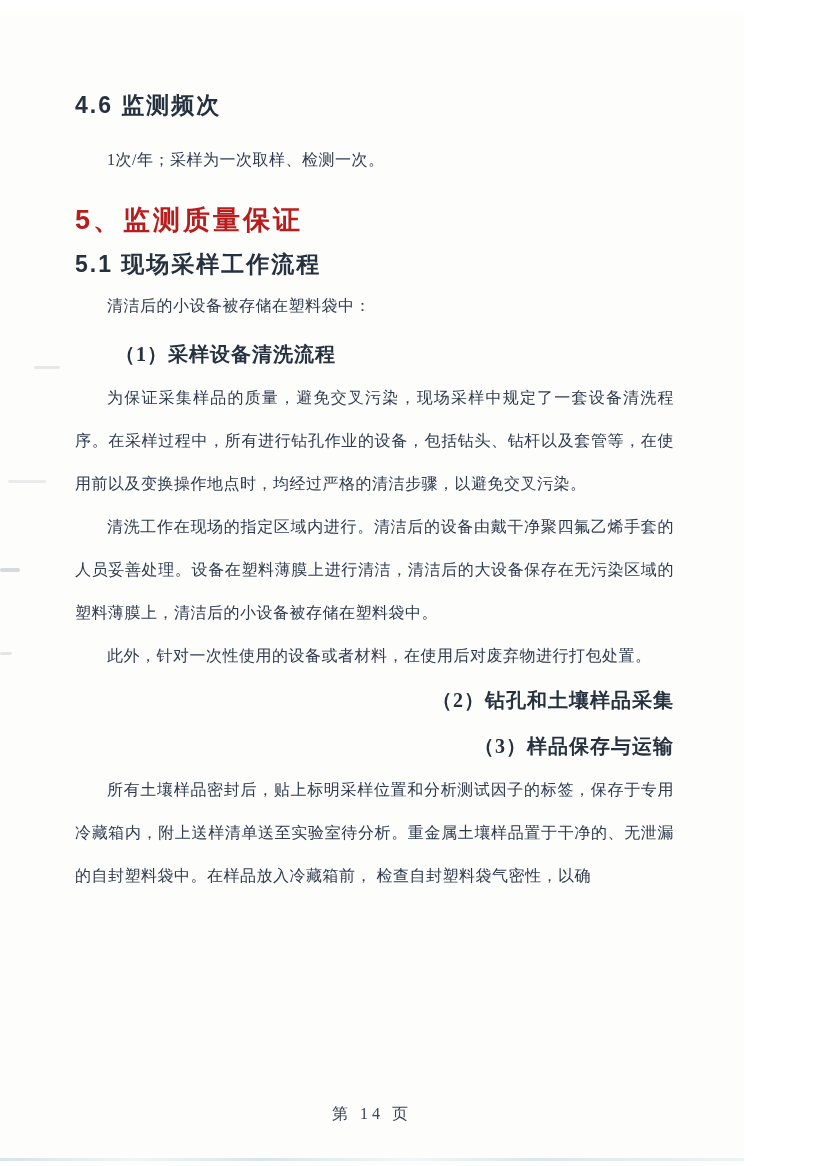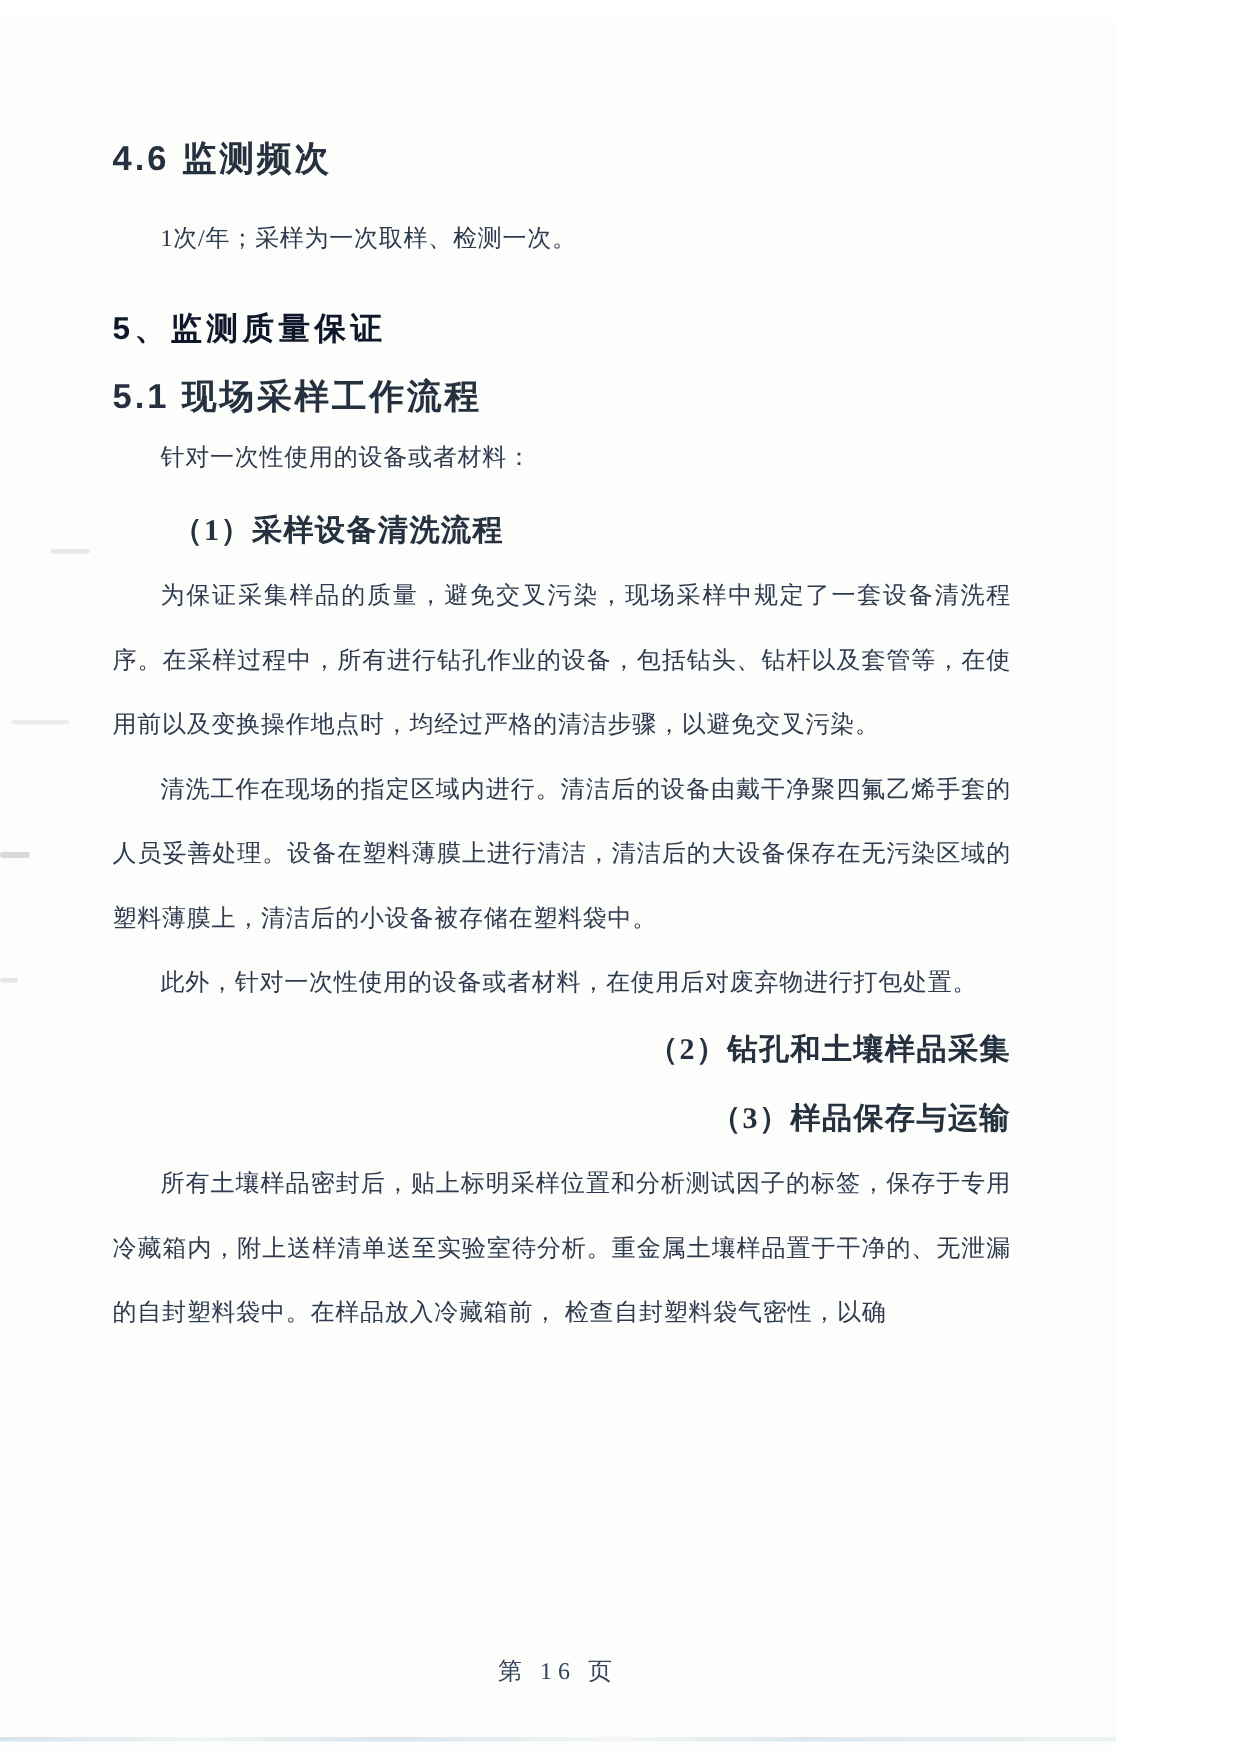--- a/index.html
+++ b/index.html
@@ -23,25 +23,25 @@
     right: 70px;
     top: 0;
   }
   .content h1, .content h2, .content h3, .content p {
     margin: 0;
     padding: 0;
   }
   h1.sec-major {
     margin-top: 22px;
     font-family: "Liberation Sans", "DejaVu Sans", sans-serif;
-    font-size: 21px;
+    font-size: 27px;
     line-height: 34px;
     font-weight: bold;
     letter-spacing: 3px;
-    color: #0f172a;
+    color: #b91c1c;
   }
   h2.sec {
     font-family: "Liberation Sans", "DejaVu Sans", sans-serif;
     font-size: 23px;
     line-height: 30px;
     font-weight: bold;
     letter-spacing: 2px;
     color: #26313f;
   }
   h2.sec-first { margin-top: 78px; }
@@ -119,40 +119,40 @@
   <div class="content">
 
     <h2 class="sec sec-first">4.6 监测频次</h2>
 
     <p class="body freq">1次/年；采样为一次取样、检测一次。</p>
 
     <h1 class="sec-major">5、监测质量保证</h1>
 
     <h2 class="sec sec-sub">5.1 现场采样工作流程</h2>
 
-    <p class="body intro">针对一次性使用的设备或者材料：</p>
+    <p class="body intro">清洁后的小设备被存储在塑料袋中：</p>
 
     <h3 class="clause clause-1">（1）采样设备清洗流程</h3>
 
     <p class="body">为保证采集样品的质量，避免交叉污染，现场采样中规定了一套设备清洗程序。在采样过程中，所有进行钻孔作业的设备，包括钻头、钻杆以及套管等，在使用前以及变换操作地点时，均经过严格的清洁步骤，以避免交叉污染。</p>
 
     <p class="body">清洗工作在现场的指定区域内进行。清洁后的设备由戴干净聚四氟乙烯手套的人员妥善处理。设备在塑料薄膜上进行清洁，清洁后的大设备保存在无污染区域的塑料薄膜上，清洁后的小设备被存储在塑料袋中。</p>
 
     <p class="body">此外，针对一次性使用的设备或者材料，在使用后对废弃物进行打包处置。</p>
 
     <h3 class="clause clause-2">（2）钻孔和土壤样品采集</h3>
 
 
     <h3 class="clause clause-3">（3）样品保存与运输</h3>
 
     <p class="body">所有土壤样品密封后，贴上标明采样位置和分析测试因子的标签，保存于专用冷藏箱内，附上送样清单送至实验室待分析。重金属土壤样品置于干净的、无泄漏的自封塑料袋中。在样品放入冷藏箱前， 检查自封塑料袋气密性，以确</p>
 
   </div>
 
-  <div class="footer">第 16 页</div>
+  <div class="footer">第 14 页</div>
 
   <div class="artifact a-edge-line"></div>
   <div class="artifact a-corner"></div>
   <div class="artifact a-smudge a-s1"></div>
   <div class="artifact a-smudge a-s2"></div>
   <div class="artifact a-smudge a-s3"></div>
   <div class="artifact a-smudge a-s4"></div>
   <div class="artifact a-smudge a-s5"></div>
   <div class="artifact a-smudge a-s6"></div>
 </div>

